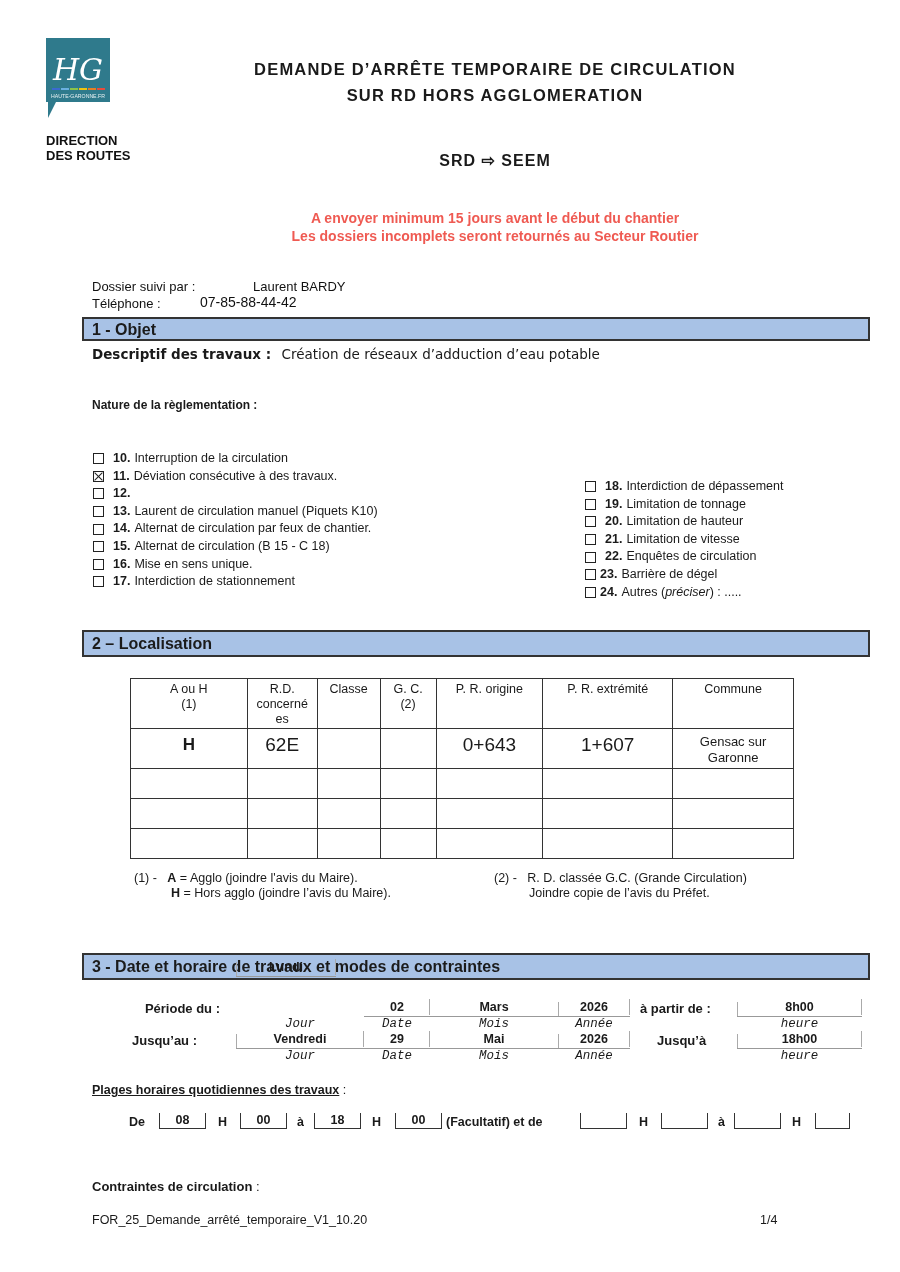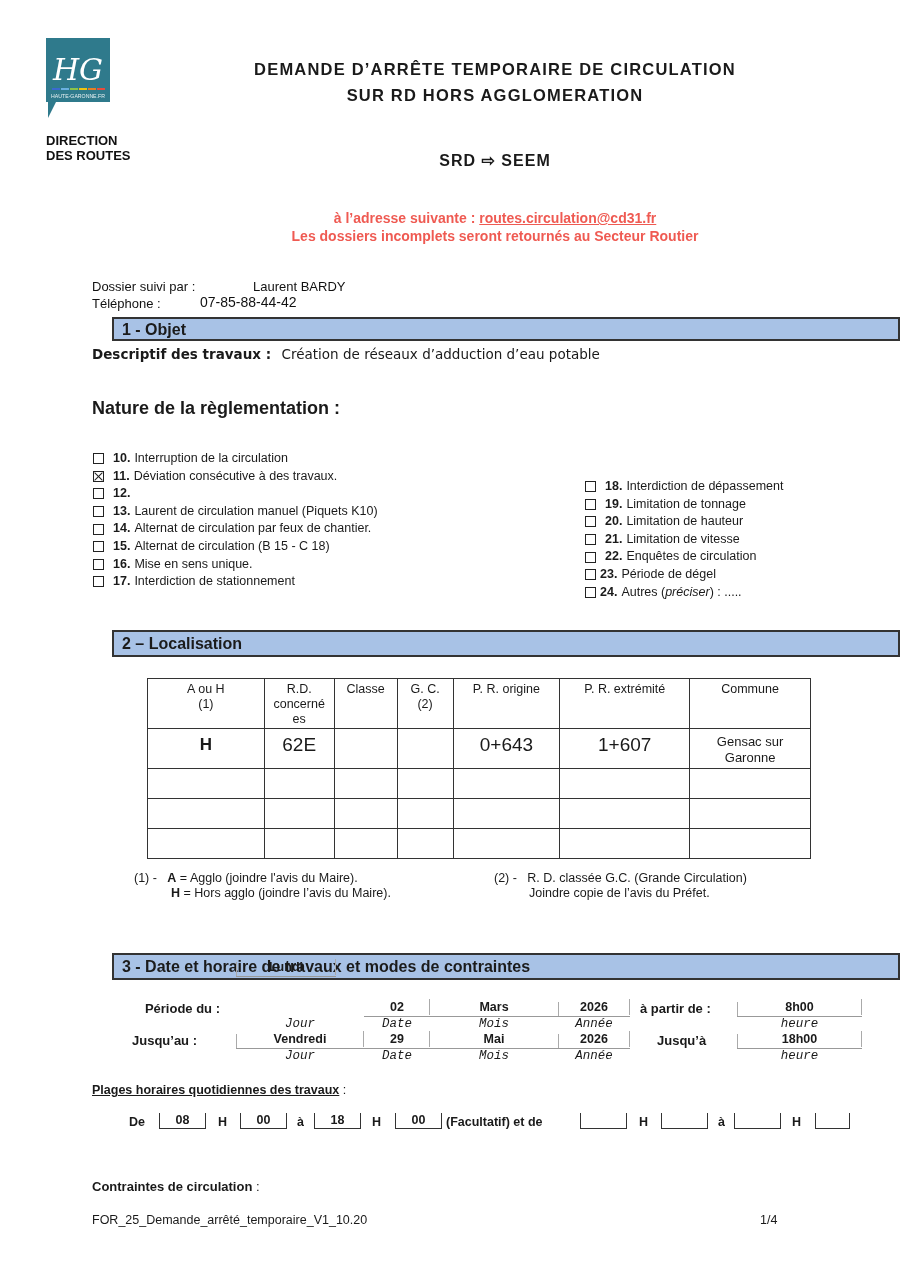--- a/index.html
+++ b/index.html
@@ -8,32 +8,32 @@
   
   .logo{left:44px;top:38px;width:68px;height:82px;}
   .dir{left:46px;top:133px;font-weight:bold;font-size:13px;line-height:15px;color:#111;}
   .title{left:180px;width:630px;text-align:center;font-weight:bold;font-size:16.5px;letter-spacing:1.2px;color:#1a1a1a;}
   .t1{top:60px;}
   .t2{top:86px;}
   .srd{left:180px;width:630px;top:151px;text-align:center;font-weight:bold;font-size:16px;letter-spacing:1px;}
   .warn{left:180px;width:630px;text-align:center;font-weight:bold;font-size:14px;color:#ef5a52;line-height:17.5px;}
   .warn a{color:#ef5a52;text-decoration:underline;}
   .info{font-size:13px;color:#111;}
-  .section-bar{left:82px;width:788px;height:24px;background:#a8c2e6;border:2px solid #333;box-sizing:border-box;font-weight:bold;font-size:16px;line-height:21px;padding-left:8px;color:#1b1b1b;margin-left:30px;}
-  .bold14{font-weight:bold;font-size:18px;}
+  .section-bar{left:82px;width:788px;height:24px;background:#a8c2e6;border:2px solid #333;box-sizing:border-box;font-weight:bold;font-size:16px;line-height:21px;padding-left:8px;color:#1b1b1b;}
+  .bold14{font-weight:bold;font-size:12px;}
   .desc-label{font-family:"DejaVu Sans",sans-serif;font-weight:bold;font-size:13.5px;}
   .desc-value{font-family:"DejaVu Sans",sans-serif;font-size:13.5px;}
   .cb-list{font-size:12.5px;line-height:17.6px;}
   .cb-row{display:flex;align-items:center;white-space:nowrap;}
   .cb{display:inline-block;width:9px;height:9px;border:1px solid #222;margin-right:9px;position:relative;flex:none;}
   .cb.checked::before,.cb.checked::after{content:"";position:absolute;left:4px;top:-1px;width:1px;height:11px;background:#222;}
   .cb.checked::before{transform:rotate(45deg);}
   .cb.checked::after{transform:rotate(-45deg);}
   .cb-num{font-weight:bold;margin-right:4px;}
-  table.loc{position:absolute;left:147px;top:678px;border-collapse:collapse;width:664px;}
+  table.loc{position:absolute;left:130px;top:678px;border-collapse:collapse;width:664px;}
   table.loc td,table.loc th{border:1.5px solid #333;text-align:center;vertical-align:top;font-weight:normal;font-size:12.5px;line-height:15px;padding:3px 2px 0 2px;}
   table.loc th{height:46px;}
   table.loc td.big{font-size:19px;line-height:22px;padding-top:5px;height:34px;}
   table.loc td.commune{font-size:13px;line-height:16px;padding-top:5px;margin-top:28px;}
   table.loc td.empty{height:26px;}
   .note{font-size:12.5px;line-height:15px;}
   .dt-label{font-weight:bold;font-size:13px;text-align:right;}
   .dt-cell{position:absolute;height:16px;border-bottom:1px solid #999;font-weight:bold;font-size:12.5px;text-align:center;line-height:15px;}
   .dt-cell.sep::after{content:"";position:absolute;right:0;top:-1px;height:16px;width:1px;background:#aaa;}
   .dt-cell.first::before{content:"";position:absolute;left:0;top:2px;height:14px;width:1px;background:#aaa;}
@@ -60,21 +60,21 @@
 </div>
 <div class="abs dir">
   <div>DIRECTION</div>
   <div>DES ROUTES</div>
 </div>
 <div class="abs title t1">DEMANDE D’ARRÊTE TEMPORAIRE DE CIRCULATION</div>
 <div class="abs title t2">SUR RD HORS AGGLOMERATION</div>
 <div class="abs srd">SRD ⇨ SEEM</div>
 
 <div class="abs warn" style="top:210px;">
-  <div><span>à l’adresse suivante : </span><a>routes.circulation@cd31.fr</a></div>
+  <div>A envoyer minimum 15 jours avant le début du chantier</div>
   <div>Les dossiers incomplets seront retournés au Secteur Routier</div>
 </div>
 
 <div class="abs info" style="left:92px;top:279px;">Dossier suivi par :</div>
 <div class="abs info" style="left:253px;top:279px;">Laurent BARDY</div>
 <div class="abs info" style="left:92px;top:296px;">Téléphone :</div>
 <div class="abs info" style="left:200px;top:294px;font-size:14px;">07-85-88-44-42</div>
 
 <div class="abs section-bar" style="top:317px;">1 - Objet</div>
 <div class="abs" style="left:92px;top:345px;">
@@ -147,21 +147,21 @@
       <span>Limitation de vitesse</span>
     </div>
   <div class="cb-row">
       <span class="cb"></span>
       <span class="cb-num">22.</span>
       <span>Enquêtes de circulation</span>
     </div>
   <div class="cb-row">
       <span class="cb" style="margin-right:4px;"></span>
       <span class="cb-num">23.</span>
-      <span>Période de dégel</span>
+      <span>Barrière de dégel</span>
     </div>
   <div class="cb-row">
       <span class="cb" style="margin-right:4px;"></span>
       <span class="cb-num">24.</span>
       <span>Autres (</span>
       <i>préciser</i>
       <span>) : .....</span>
     </div>
 </div>
 

